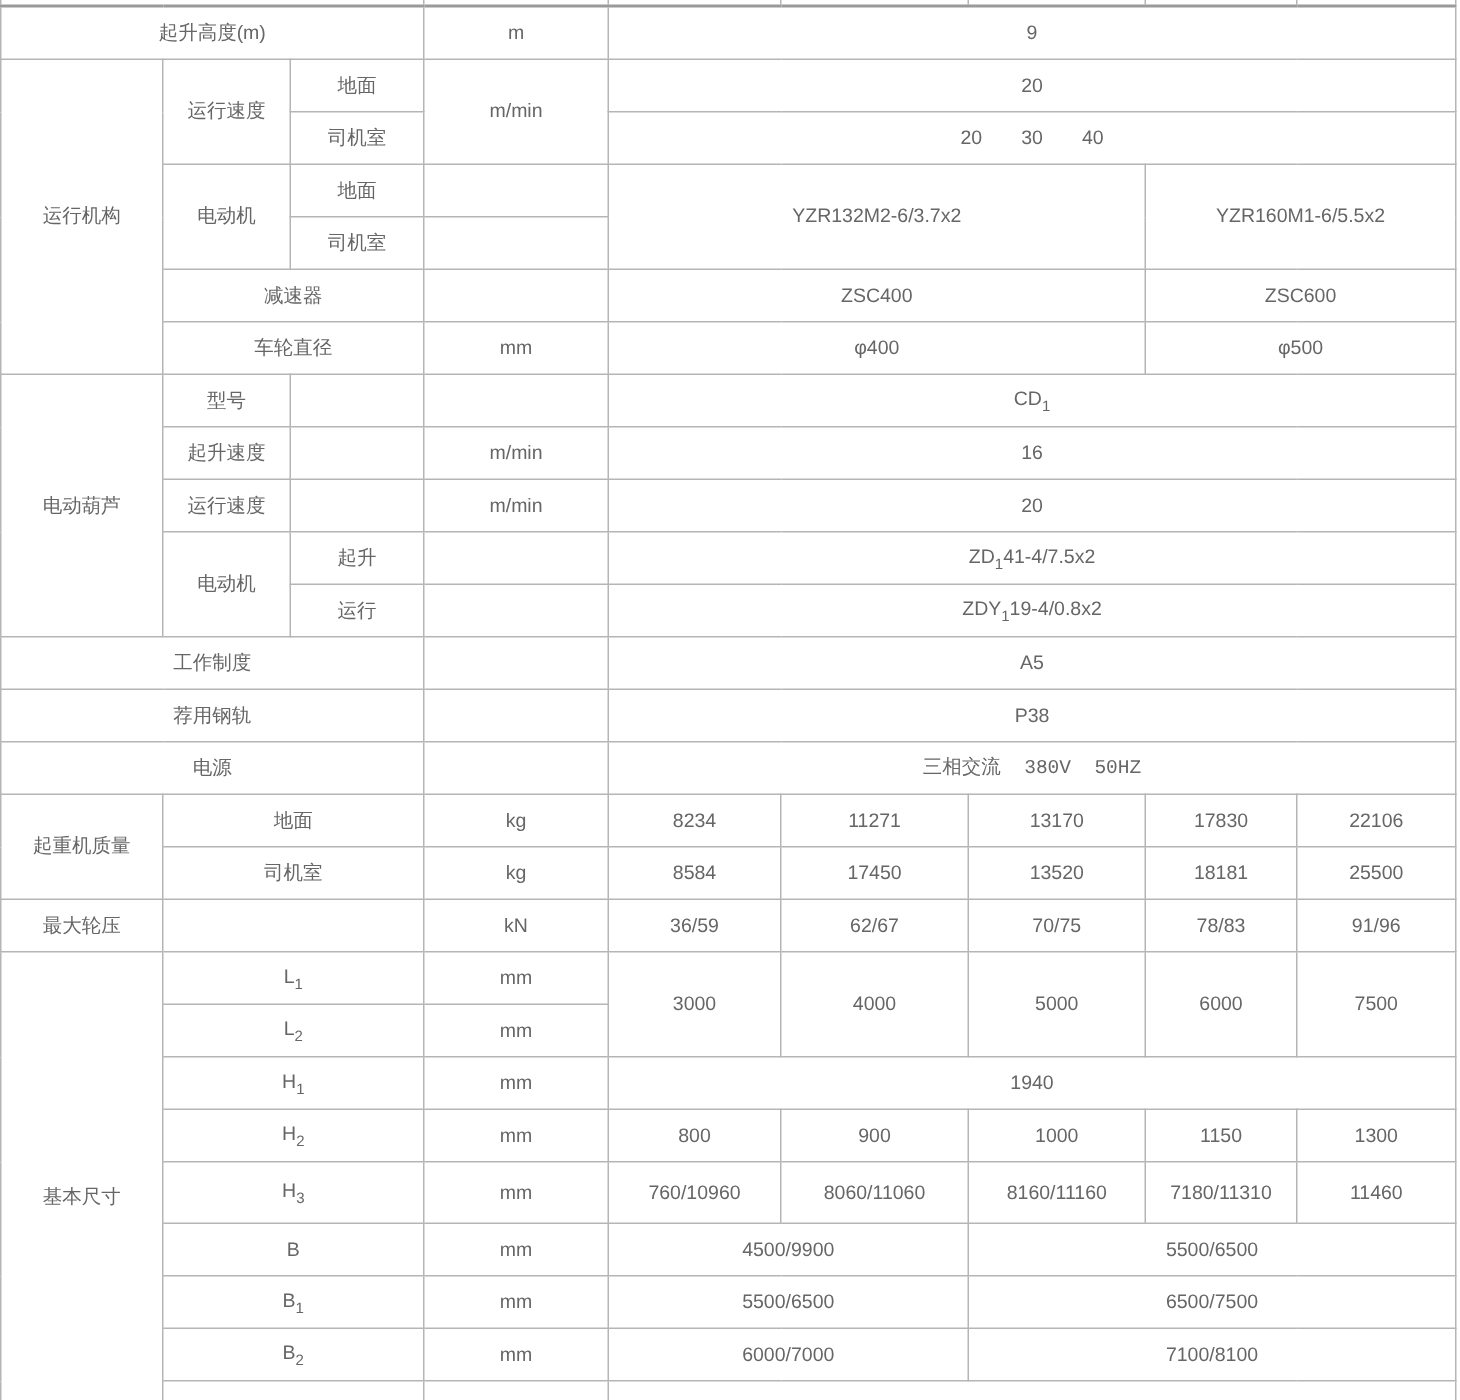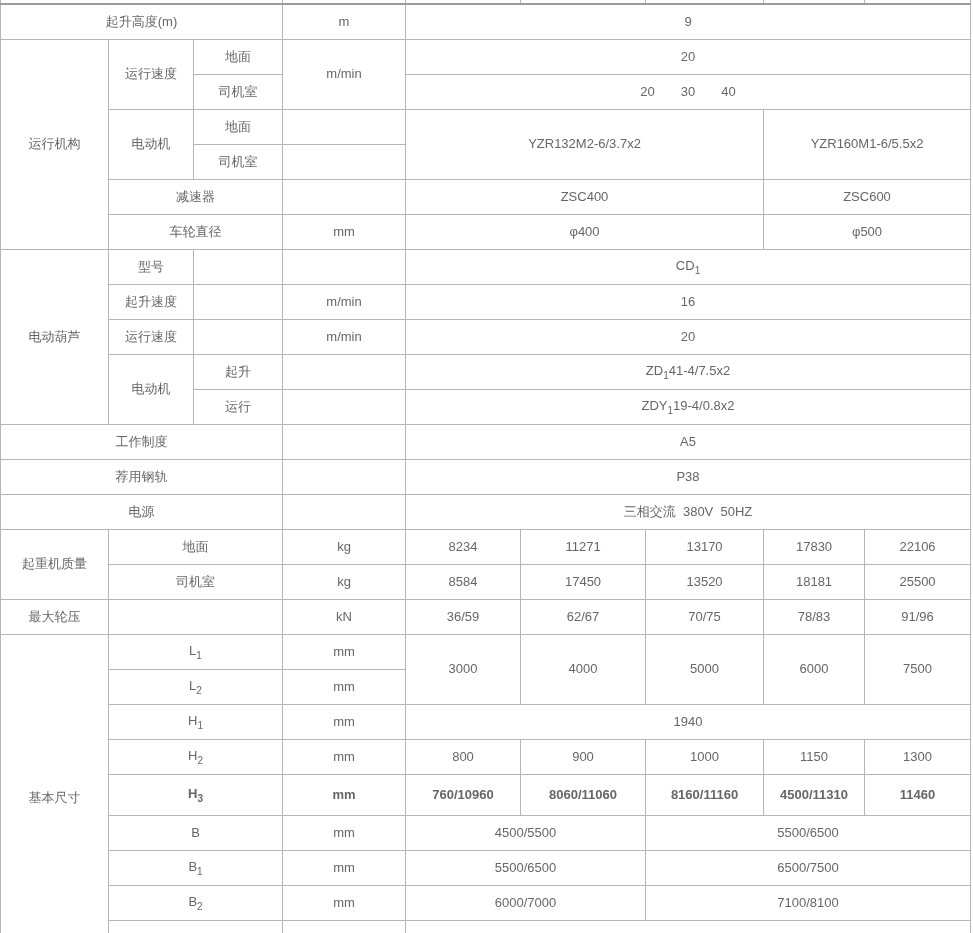--- a/index.html
+++ b/index.html
@@ -23,24 +23,24 @@
   }
   .spec-table{border-bottom:2px solid #9a9a9a;}
   tr.sliver td{
     height:3px;
     border-top:none;
     border-bottom:2px solid #9a9a9a;
     font-size:0;
     line-height:0;
     padding:0;
   }
-  tr.tall td{height:40px;font-weight:bold;}
+  tr.tall td{height:40px;}
   sub{font-size:10px;vertical-align:-4px;line-height:1;}
   .triple{display:inline-flex;gap:26px;justify-content:center;}
-  .ws-pre{white-space:pre;}
+  .ws-pre{white-space:pre;font-family:Liberation Mono, monospace;}
 </style>
 </head>
 <body>
 
 <table class="spec-table">
   <colgroup>
     <col style="width:108px">
       <col style="width:85px">
       <col style="width:89px">
     <col style="width:123px">
@@ -214,27 +214,27 @@
     <td>1000</td>
     <td>1150</td>
     <td>1300</td>
   </tr>
   <tr class="tall">
     <td colspan="2"><span>H</span><sub>3</sub></td>
     <td>mm</td>
     <td>760/10960</td>
     <td>8060/11060</td>
     <td>8160/11160</td>
-    <td>4500/11310</td>
+    <td>7180/11310</td>
     <td>11460</td>
   </tr>
   <tr>
     <td colspan="2"><span>B</span></td>
     <td>mm</td>
-    <td colspan="2">4500/5500</td>
+    <td colspan="2">4500/9900</td>
     <td colspan="3">5500/6500</td>
   </tr>
   <tr>
     <td colspan="2"><span>B</span><sub>1</sub></td>
     <td>mm</td>
     <td colspan="2">5500/6500</td>
     <td colspan="3">6500/7500</td>
   </tr>
   <tr>
     <td colspan="2"><span>B</span><sub>2</sub></td>

